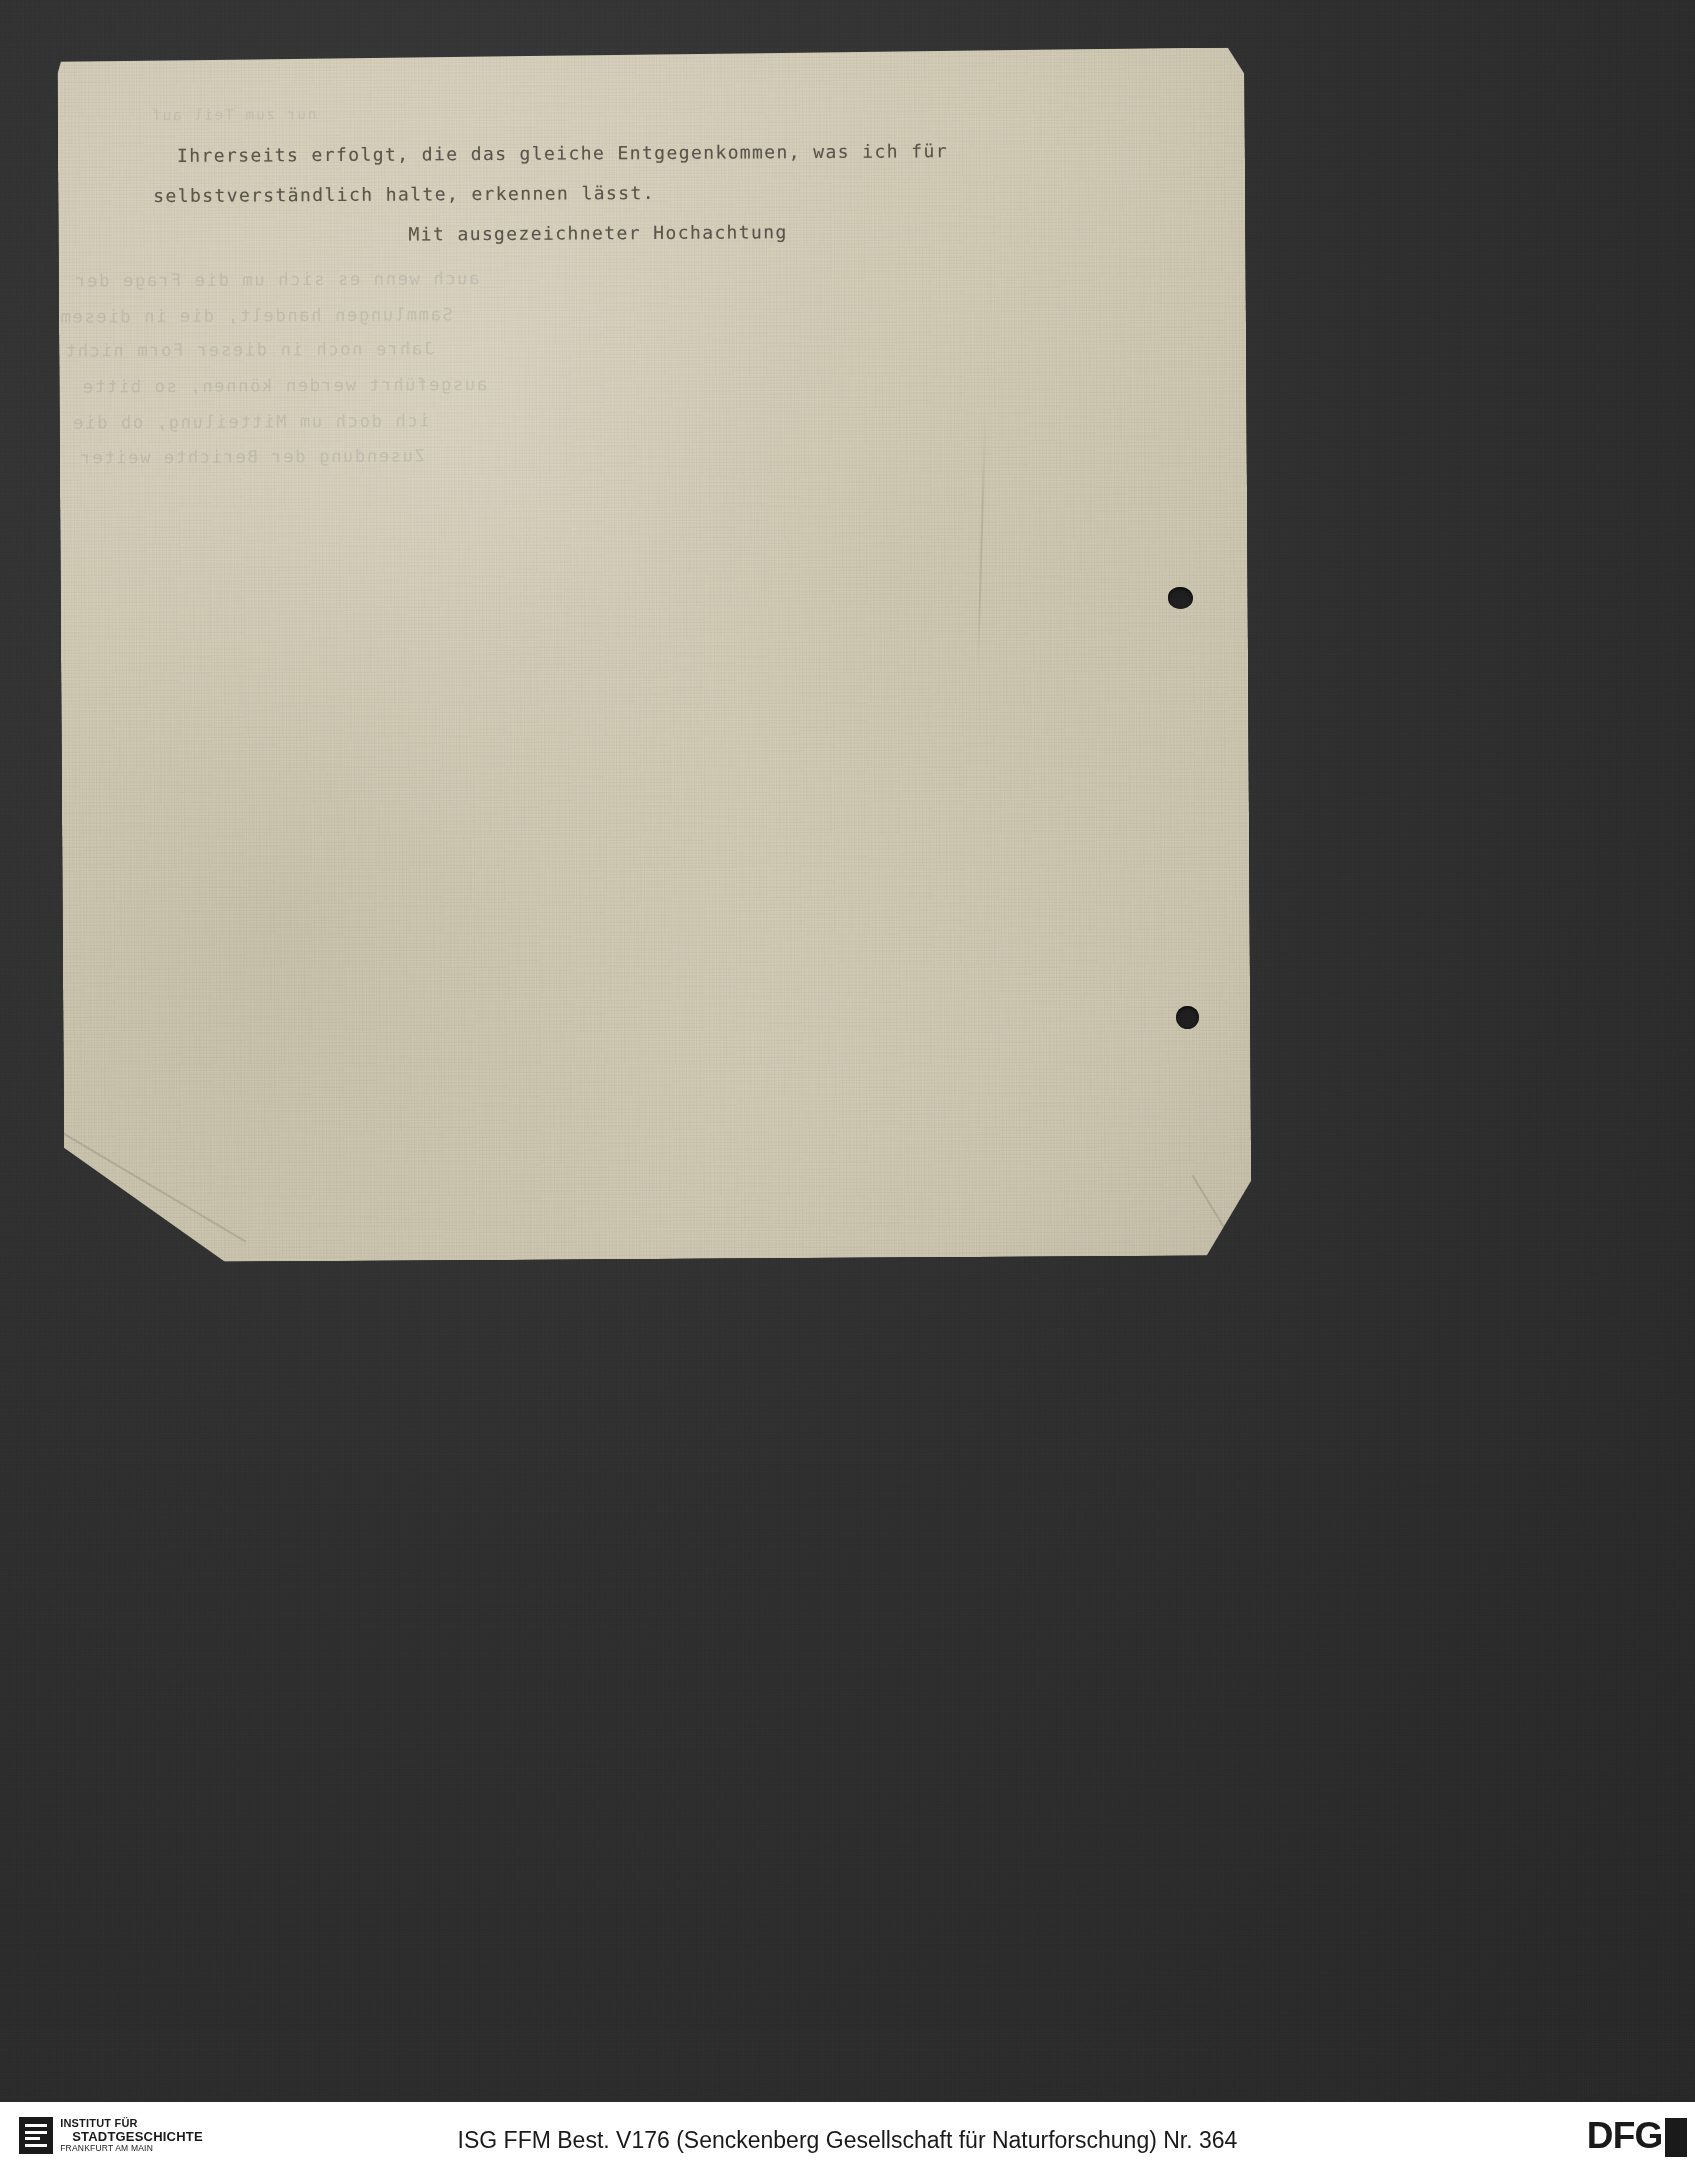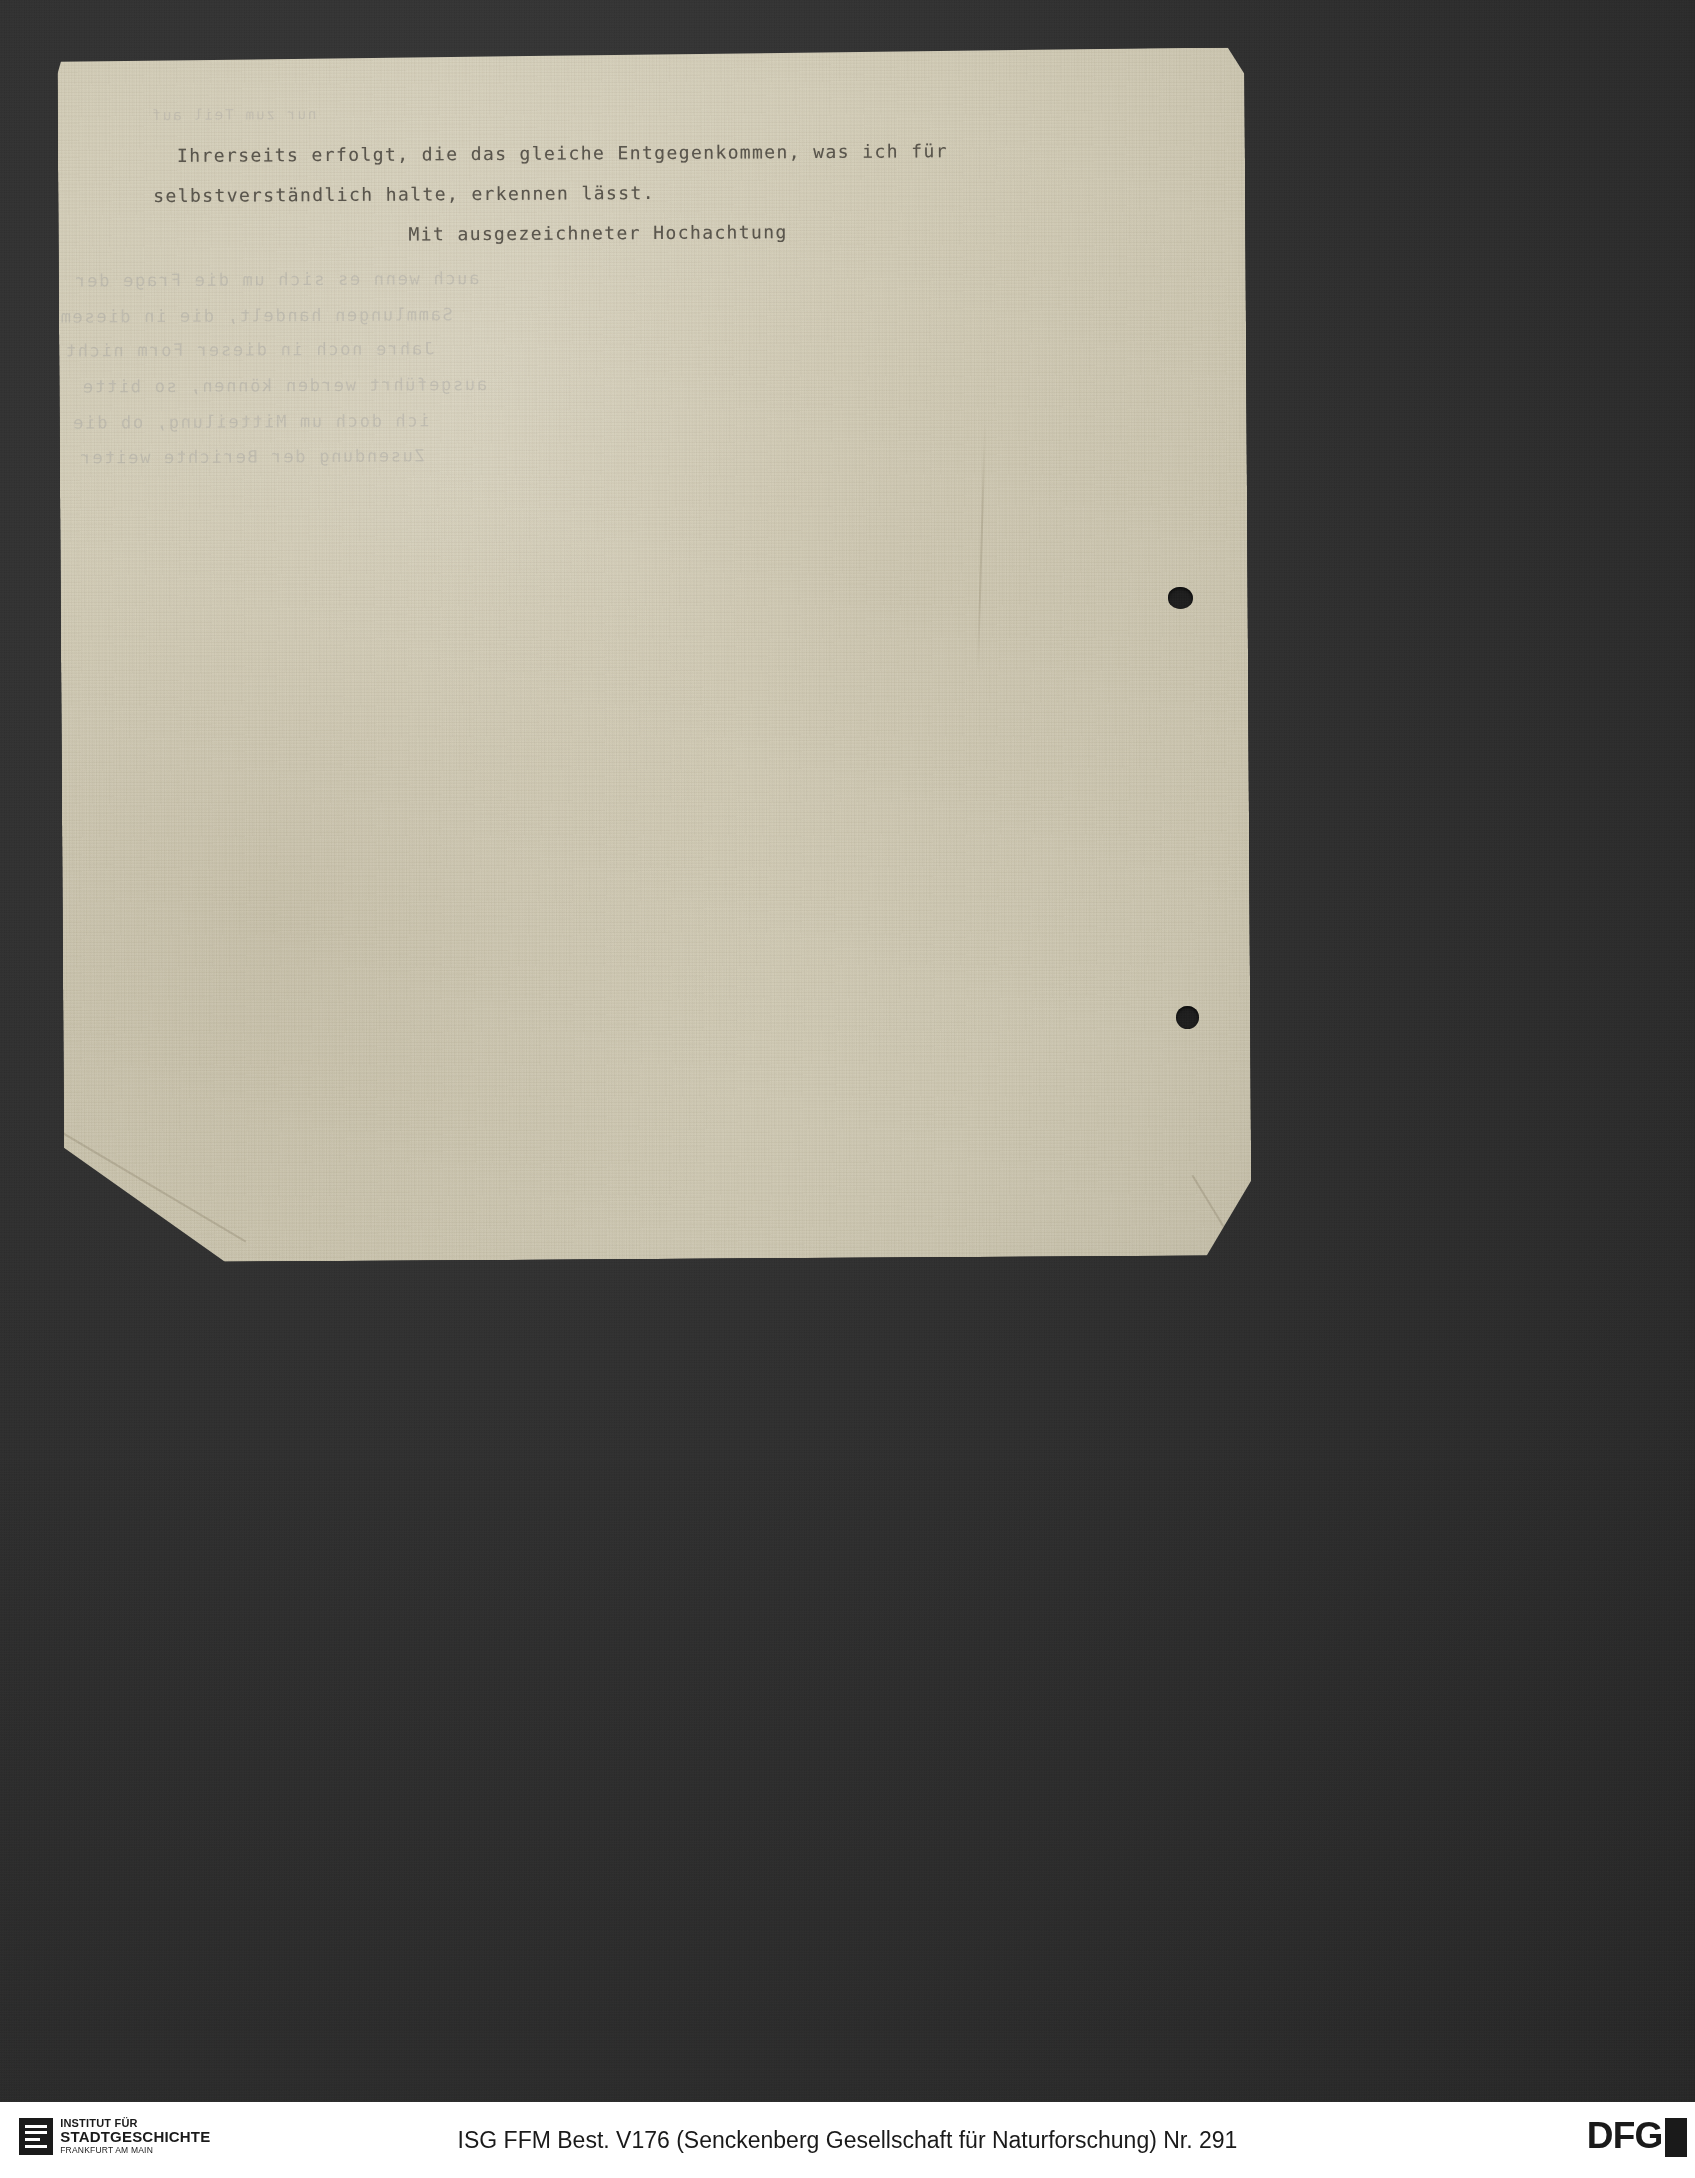--- a/index.html
+++ b/index.html
@@ -210,21 +210,21 @@
       linear-gradient(#fff 0 0) 0 6.8px / 100% 3.4px no-repeat,
       linear-gradient(#fff 0 0) 0 13.6px / 70% 3.4px no-repeat,
       linear-gradient(#fff 0 0) 0 20.3px / 100% 3.4px no-repeat;
   }
   #isg-text {
     font-family: "Liberation Sans", sans-serif;
     color: #1a1a1a;
     line-height: 1.12;
   }
   .isg-l1 { font-size: 11px; font-weight: bold; letter-spacing: 0.2px; }
-  .isg-l2 { font-size: 15px; font-weight: bold; letter-spacing: 0.2px; }
+  .isg-l2 { font-size: 13px; font-weight: bold; letter-spacing: 0.2px; margin-left: 12px; }
   .isg-l3 { font-size: 8.5px; letter-spacing: 0.2px; }
 
   
   #dfg-logo {
     position: absolute;
     right: 8px;
     top: 2115px;
     display: flex;
     align-items: flex-end;
     margin-left: 24px;
@@ -269,21 +269,21 @@
     <div id="crease-right"></div>
 
   </div>
 
   <div class="punch-hole" id="punch-hole-top"></div>
   <div class="punch-hole" id="punch-hole-bottom"></div>
 
 </div>
 
 <div id="footer">
-  <div id="footer-caption">ISG FFM Best. V176 (Senckenberg Gesellschaft für Naturforschung) Nr. 291</div>
+  <div id="footer-caption">ISG FFM Best. V176 (Senckenberg Gesellschaft für Naturforschung) Nr. 364</div>
 </div>
 
 <div id="isg-logo">
   <div id="isg-mark"></div>
   <div id="isg-text">
     <div class="isg-l1">INSTITUT FÜR</div>
     <div class="isg-l2">STADTGESCHICHTE</div>
     <div class="isg-l3">FRANKFURT AM MAIN</div>
   </div>
 </div>

